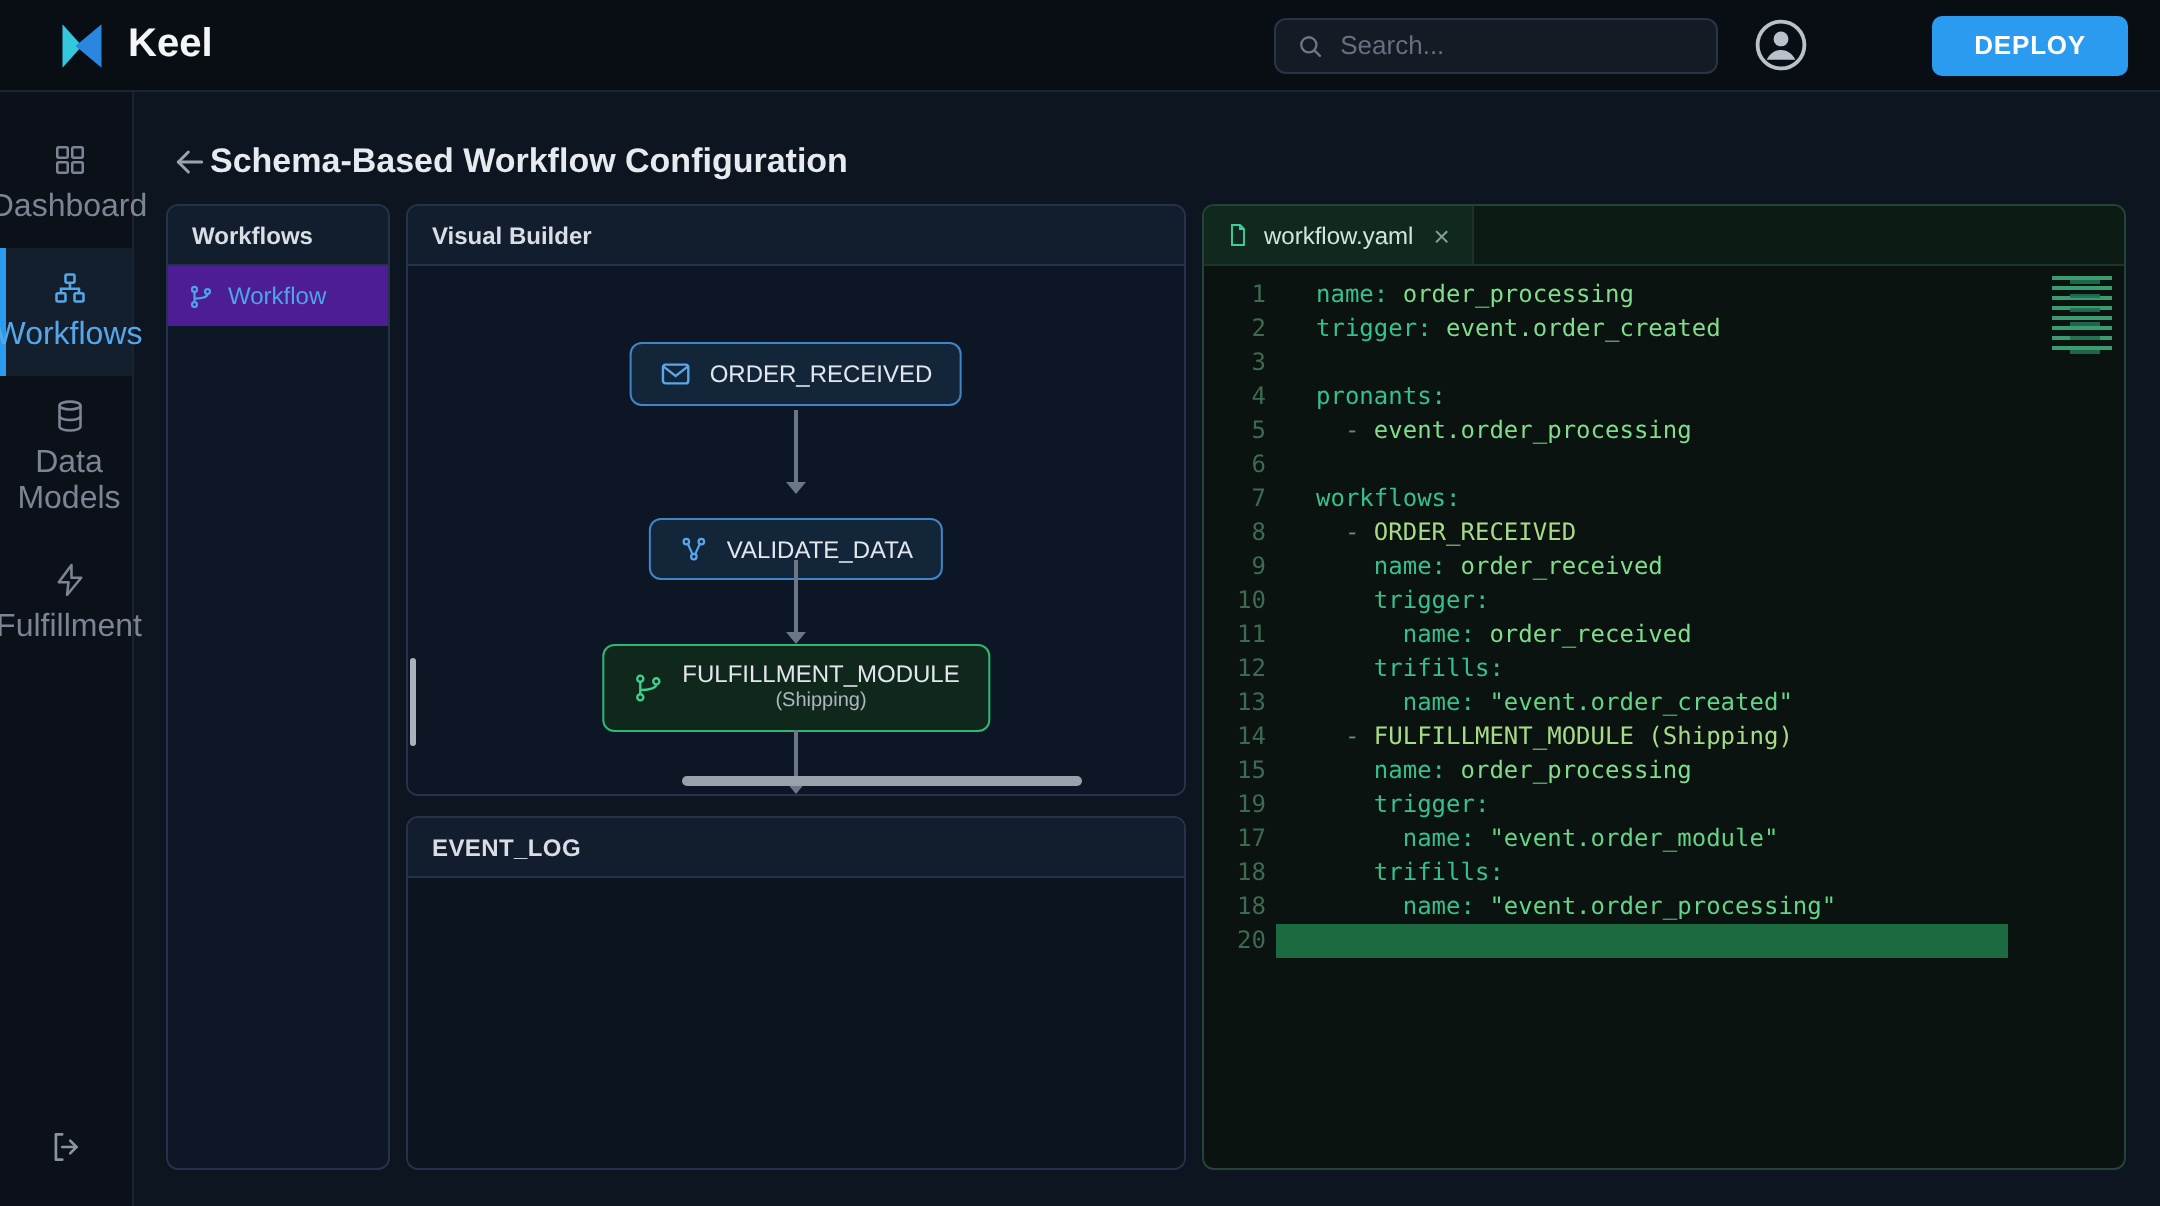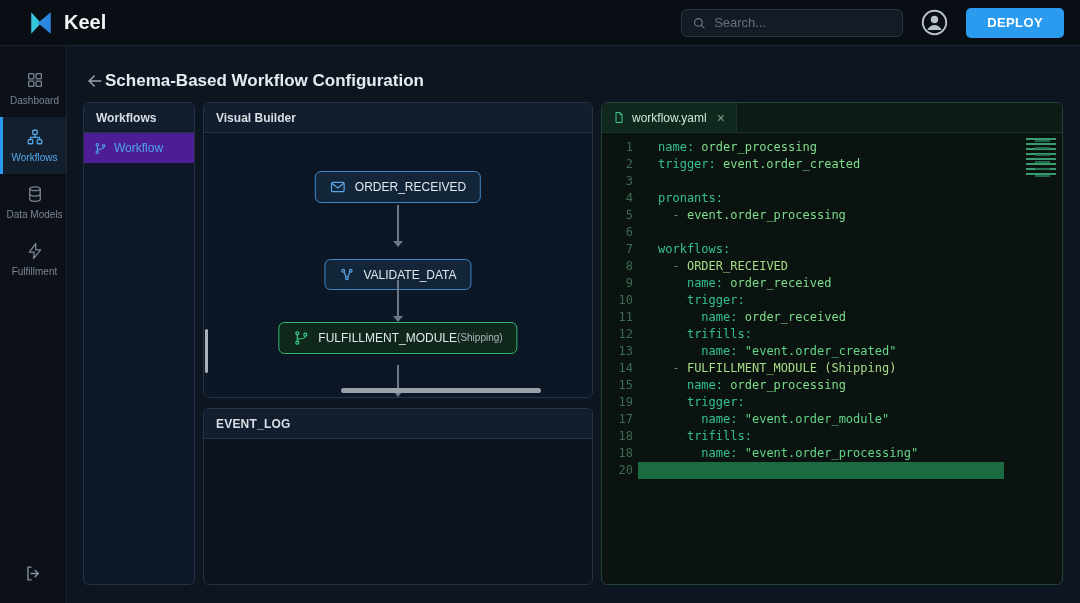--- a/index.html
+++ b/index.html
@@ -18,27 +18,27 @@
           border-bottom:1px solid #1b2532;display:flex;align-items:center;padding:0 16px;z-index:5;gap:48px;}
   .brand{display:flex;align-items:center;gap:10px;margin-left:12px;}
   .brand-name{font-size:20px;font-weight:700;color:#f3f5f7;}
   .topbar-right{margin-left:auto;display:flex;align-items:center;gap:18px;}
   .search{width:222px;height:28px;background:#141b25;border:1px solid #2a3444;border-radius:6px;
           display:flex;align-items:center;gap:8px;padding:0 10px;}
   .search input{flex:1;background:transparent;border:0;outline:0;color:#b6bec9;font-size:13px;font-family:inherit;}
   .search input::placeholder{color:#66707f;}
   .avatar{width:27px;height:27px;border-radius:50%;color:#c0c7d1;cursor:pointer;}
   .deploy{height:30px;padding:0 21px;border:0;border-radius:5px;background:var(--blue);color:#fff;
-          font-size:13px;font-weight:700;letter-spacing:.4px;font-family:inherit;cursor:pointer;}
+          font-size:13px;font-weight:700;letter-spacing:.4px;font-family:inherit;cursor:pointer;margin-left:44px;}
 
   
   .sidebar{position:absolute;top:46px;left:0;bottom:0;width:67px;background:var(--sidebar);
            border-right:1px solid #1a2330;display:flex;flex-direction:column;padding-top:14px;}
   .side-item{display:flex;flex-direction:column;align-items:center;gap:6px;padding:11px 1px;
-             border-left:3px solid transparent;color:#7c8593;font-size:10px;cursor:pointer;text-align:center;}
+             border-left:3px solid transparent;color:#7c8593;font-size:16px;cursor:pointer;text-align:center;}
   .side-item.active{background:#141f2e;border-left-color:var(--blue);color:#54a8ea;}
   .sidebar-bottom{margin-top:auto;display:flex;justify-content:center;padding:16px 0 20px;color:#8b94a2;cursor:pointer;}
 
   
   .main{position:absolute;left:67px;top:46px;right:0;bottom:0;}
   .page-head{display:flex;align-items:center;gap:0;padding:18px 0 0 18px;height:52px;}
   .back{color:#9aa4b0;cursor:pointer;}
   .page-title{font-size:17px;font-weight:600;color:#e7ebef;}
   .panels{position:absolute;left:16px;right:17px;top:56px;bottom:18px;display:flex;gap:8px;}
   .panel{background:var(--panel);border:1px solid var(--border);border-radius:6px;overflow:hidden;}
@@ -51,21 +51,21 @@
            background:#4c1d95;cursor:pointer;}
 
   
   .mid-col{width:390px;flex:none;display:flex;flex-direction:column;gap:10px;}
   .builder{height:296px;flex:none;display:flex;flex-direction:column;}
   .canvas{position:relative;flex:1;background:#0c1624;overflow:hidden;}
   .node{position:absolute;left:50%;transform:translateX(-50%);display:flex;align-items:center;gap:9px;
         padding:7px 14px;border-radius:6px;font-size:12px;color:#e2e7ed;white-space:nowrap;cursor:pointer;}
   .node.blue{background:#132639;border:1px solid #3e86c8;}
   .node.green{background:#10271c;border:1px solid #2eb874;}
-  .node .txt{display:flex;align-items:center;line-height:1.25;}
+  .node .txt{display:flex;flex-direction:column;align-items:center;line-height:1.25;}
   .node .sub{font-size:10px;color:#aeb6c1;}
   .flow-arrow{position:absolute;left:50%;width:2px;margin-left:-1px;background:#6b7686;}
   .flow-arrow::after{content:"";position:absolute;bottom:-6px;left:50%;transform:translateX(-50%);
                      border:5px solid transparent;border-top:6px solid #6b7686;border-bottom:0;}
   .h-scroll{position:absolute;left:137px;bottom:4px;width:200px;height:5px;border-radius:3px;background:#99a1ab;cursor:pointer;}
   .v-scroll{position:absolute;left:1px;top:196px;width:3px;height:44px;border-radius:2px;background:#a9b1ba;cursor:pointer;}
 
   .eventlog{flex:1;display:flex;flex-direction:column;}
   .eventlog .panel-head{font-weight:600;letter-spacing:.2px;}
   .eventlog-body{flex:1;background:#0c1420;}

